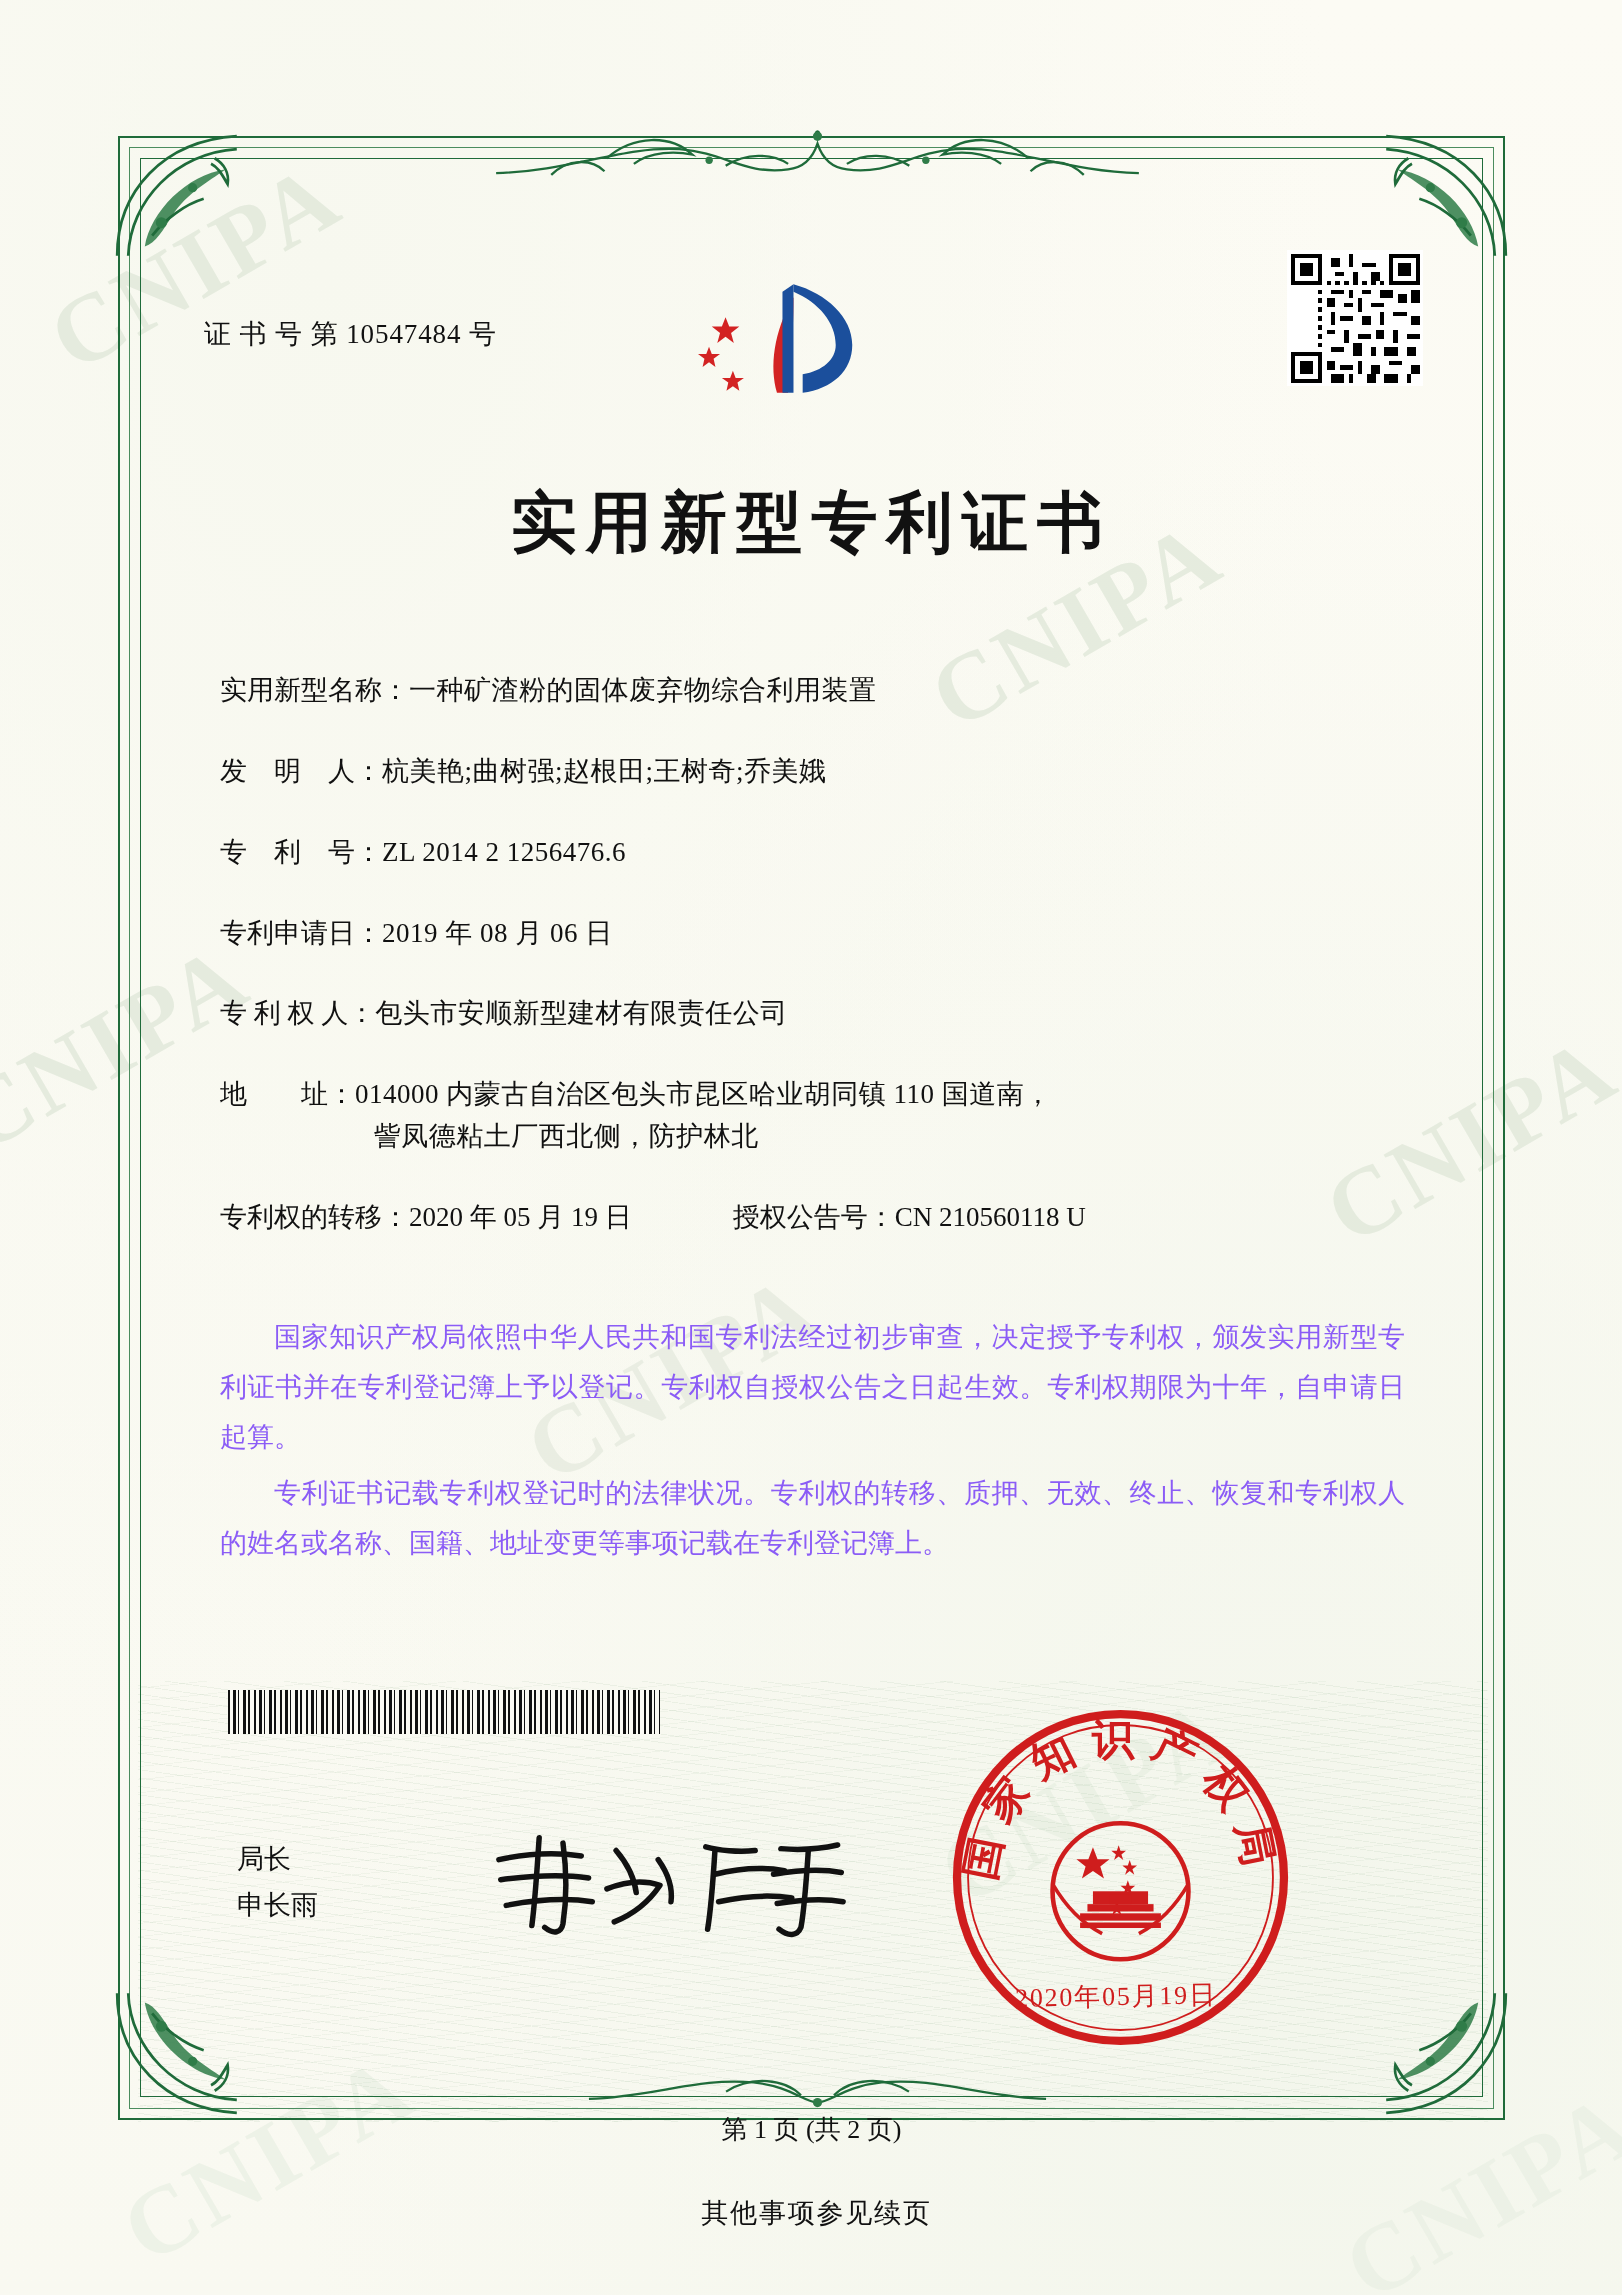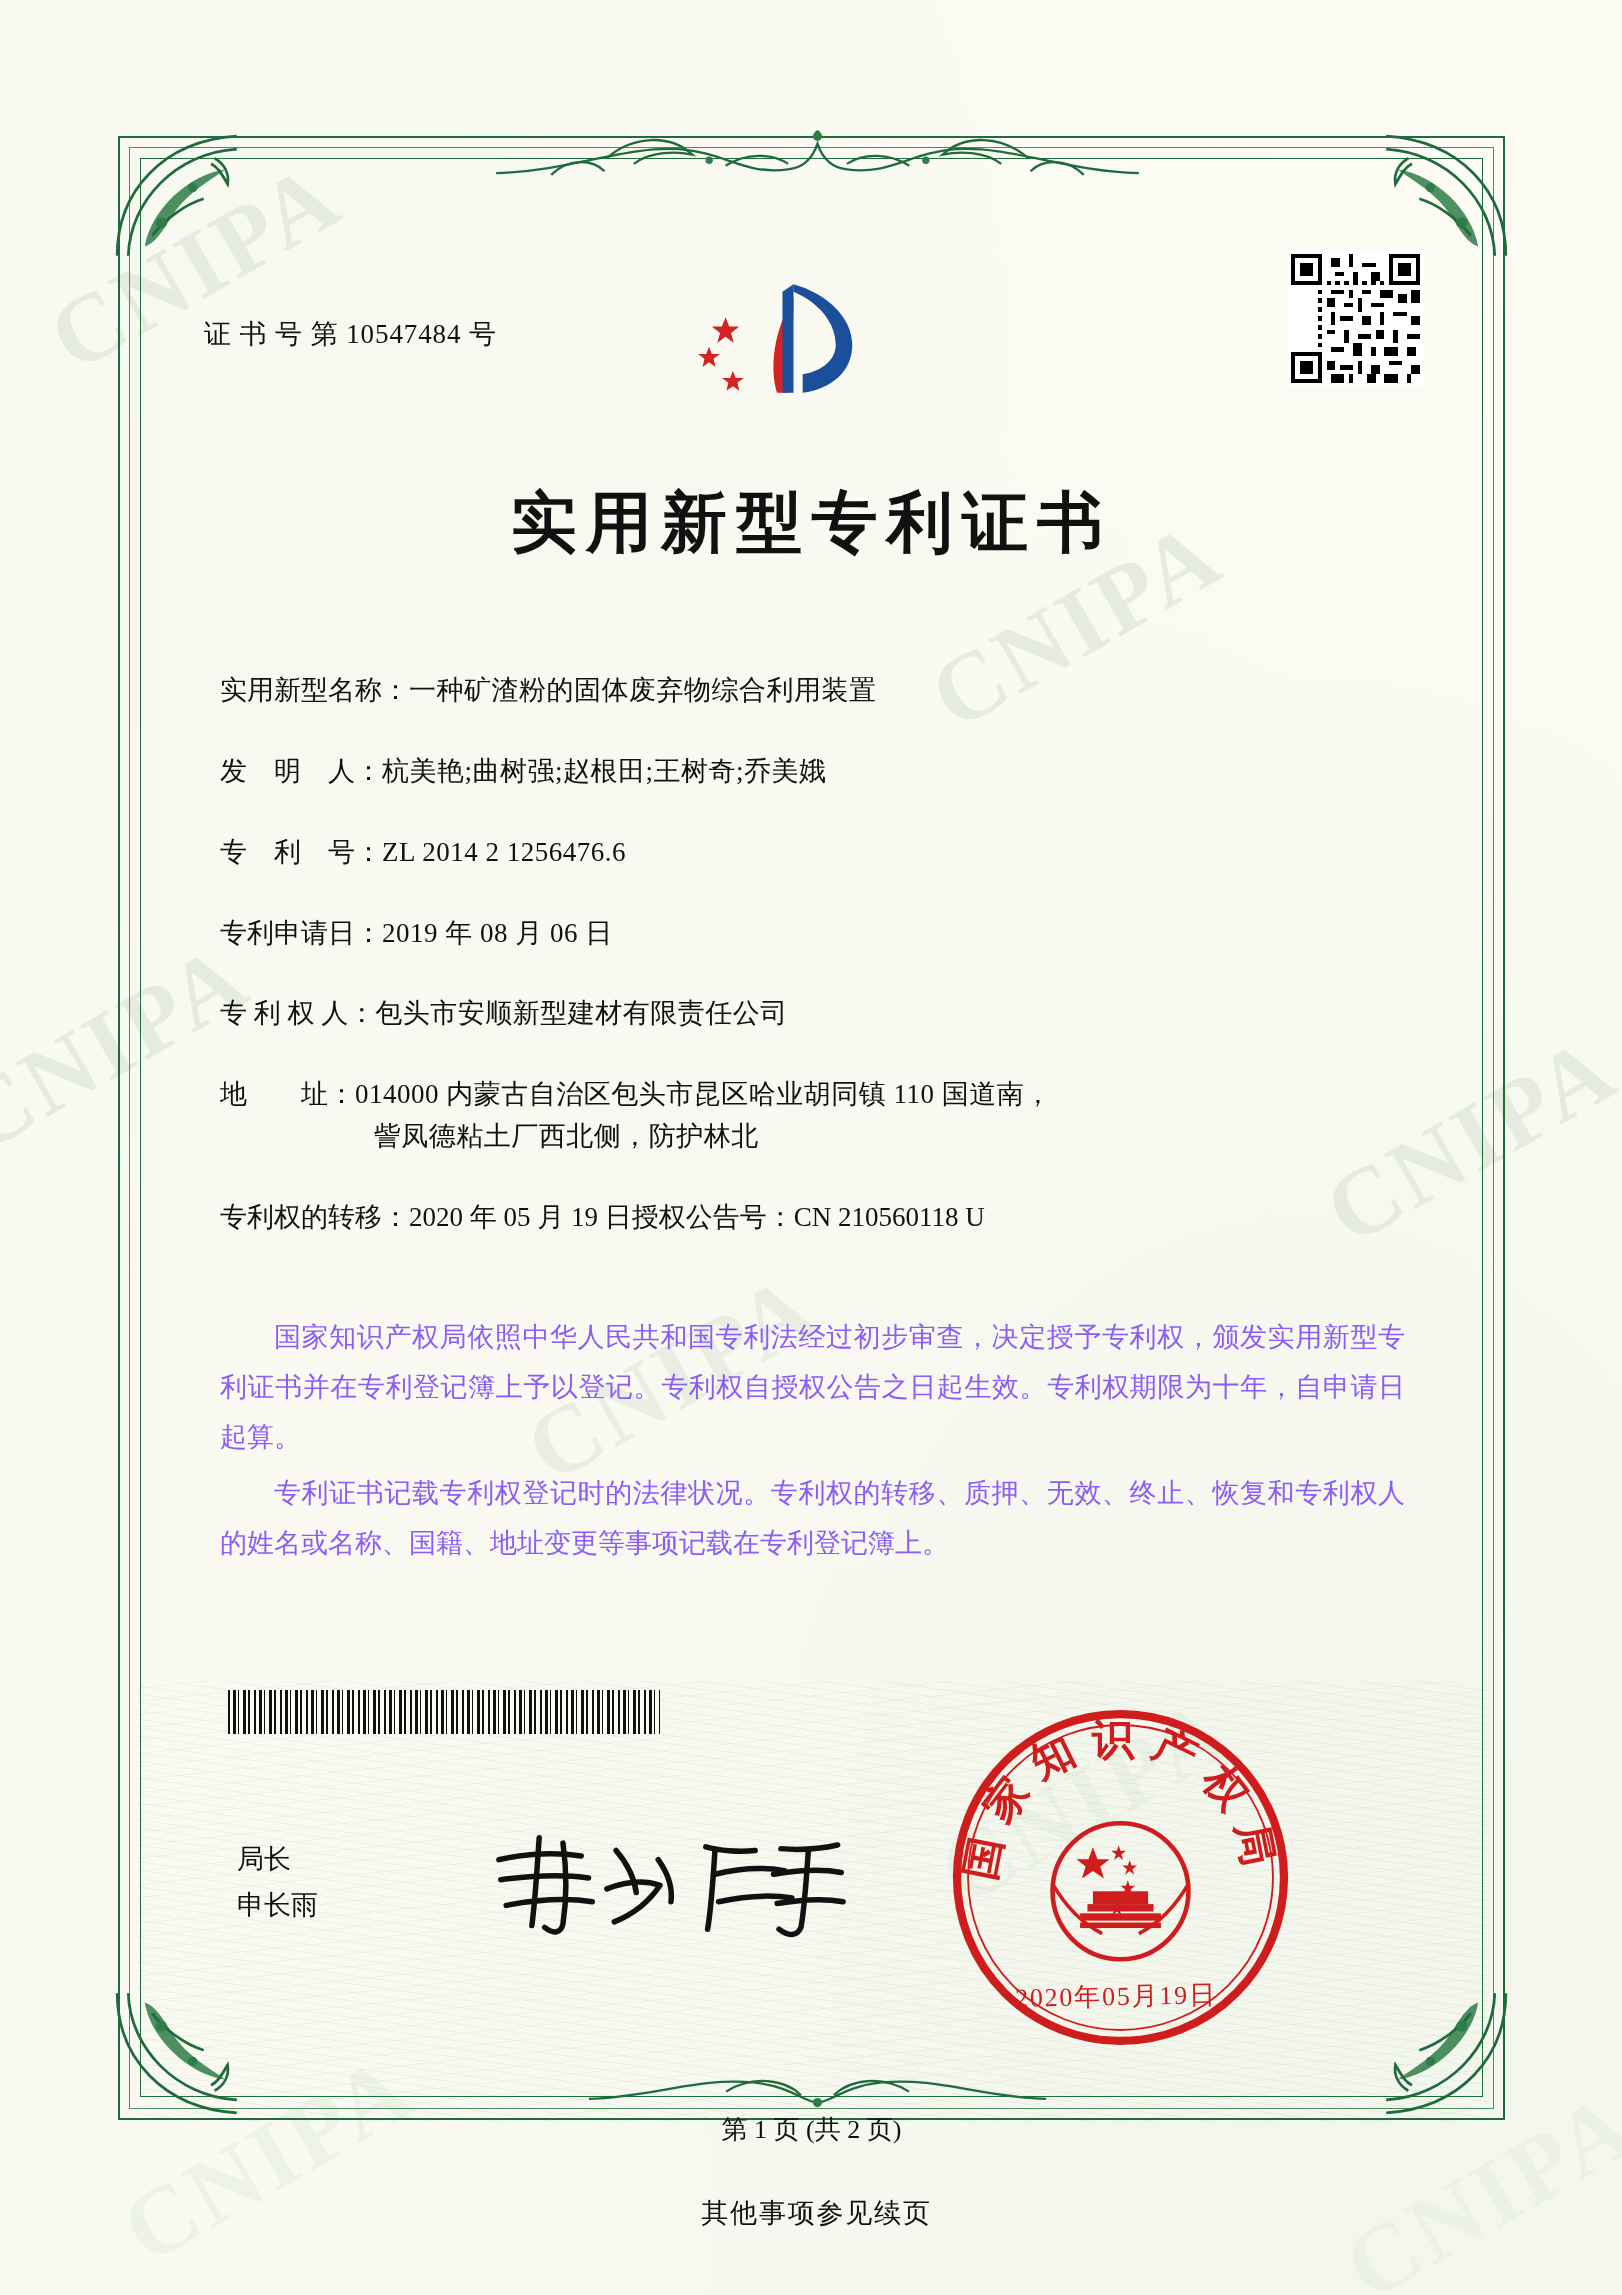--- a/index.html
+++ b/index.html
@@ -170,21 +170,21 @@
     flex: 1 1 auto;
     letter-spacing: 0.5px;
   }
   .field-value .ind {
     display: block;
     padding-left: 1.8px;
     margin-left: 17px;
   }
   .row-inline { display: flex; align-items: flex-start; margin-bottom: 39px; }
   .row-inline .seg { display: flex; align-items: flex-start; }
-  .row-inline .seg2 { }
+  .row-inline .seg2 { margin-left: 101px; }
 
   
   .para {
     position: absolute;
     left: 220px;
     width: 1185px;
     font-size: 27px;
     line-height: 1.85;
     color: #8b5cf6;
     text-align: justify;

